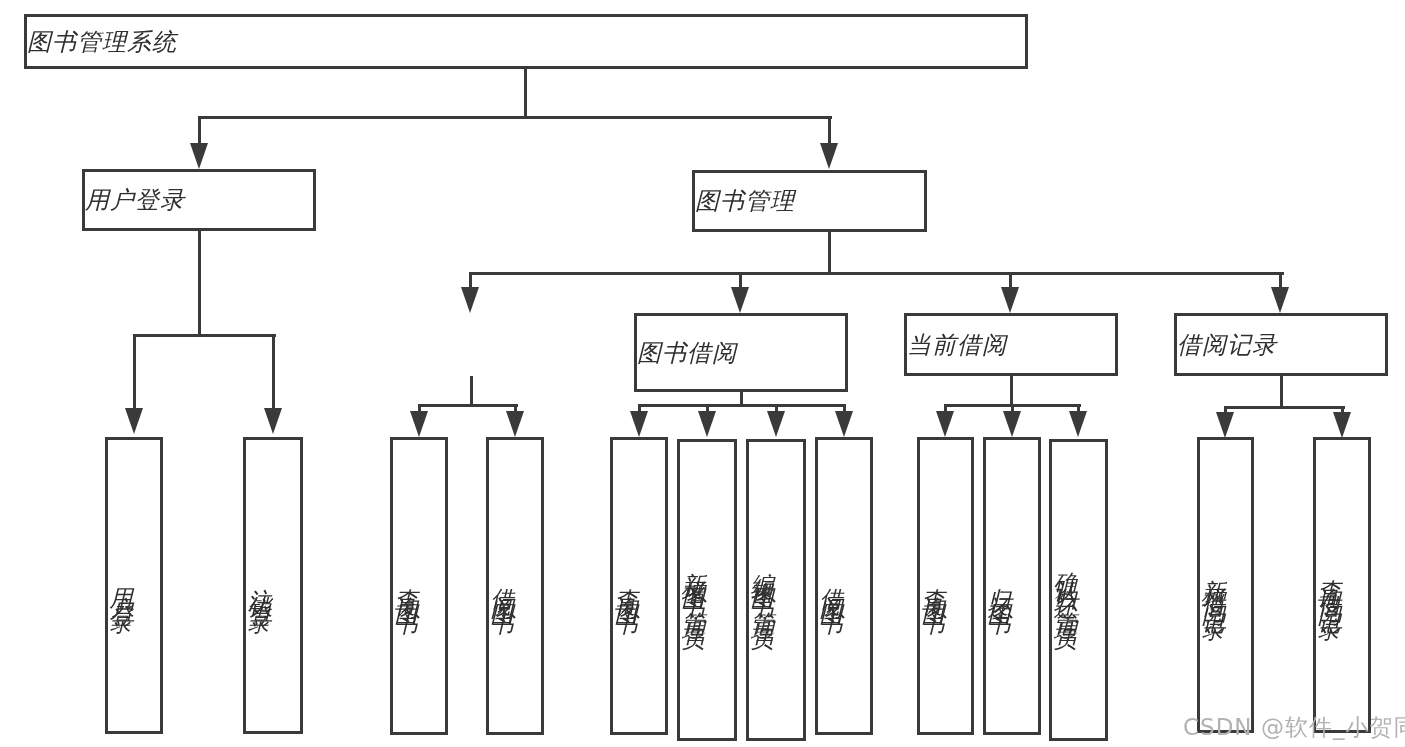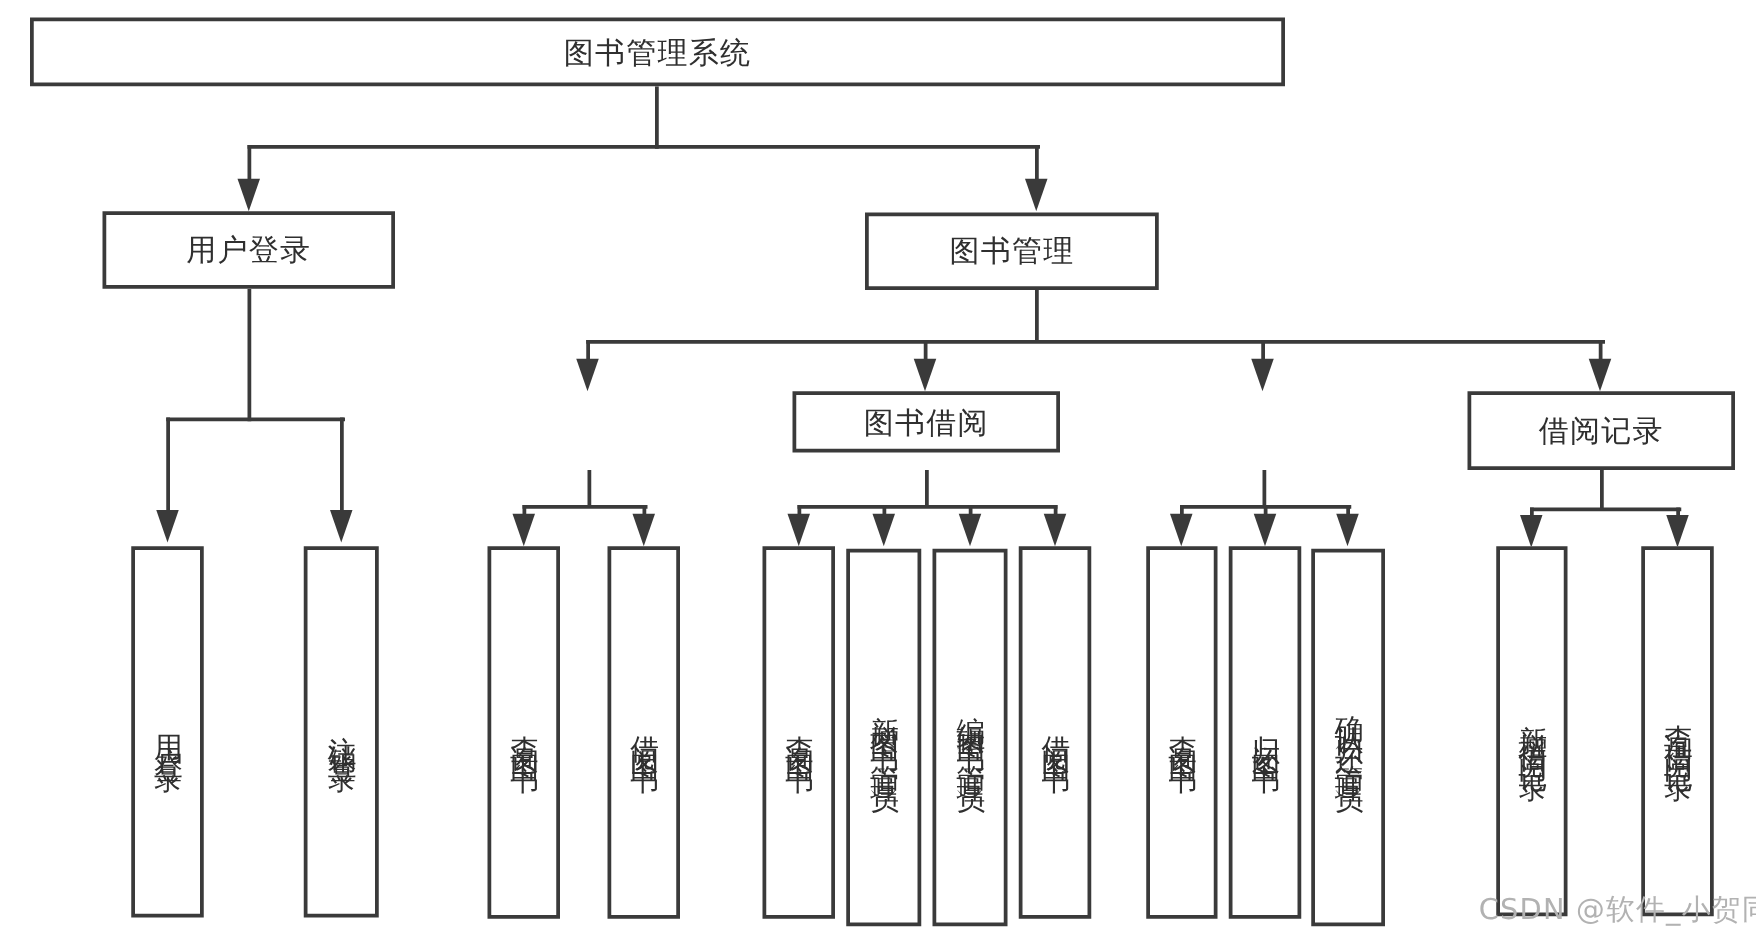--- a/index.html
+++ b/index.html
@@ -7,21 +7,21 @@
     position:relative;
     width:1405px;height:747px;
     background:var(--page-bg,#fff);
     font-family:"DejaVu Sans",sans-serif;
     overflow:hidden;
   }
   .box{
     position:absolute;box-sizing:border-box;
     border:3px solid var(--line,#3a3a3a);
     background:var(--box-bg,#fff);
-    display:flex;align-items:center;justify-content:center;
+    display:flex;align-items:center;justify-content:flex-start;font-style:italic;
   }
   .hlabel{
     font-size:24px;color:var(--text,#2f2f2f);letter-spacing:1px;white-space:nowrap;
   }
   .vlabel{
     writing-mode:vertical-rl;text-orientation:mixed;
     font-size:23px;letter-spacing:8px;line-height:1.15;
     color:var(--text,#2f2f2f);white-space:nowrap;
   }
   .vline{position:absolute;width:3px;background:var(--line,#3a3a3a);}
@@ -105,22 +105,25 @@
     <span class="hlabel">图书管理系统</span>
   </div>
 
   <div class="box" style="left:82px;top:169px;width:234px;height:62px">
     <span class="hlabel">用户登录</span>
   </div>
   <div class="box" style="left:692px;top:170px;width:235px;height:62px">
     <span class="hlabel">图书管理</span>
   </div>
 
-  <div class="box" style="left:634px;top:313px;width:214px;height:49px">
+  <div class="box" style="left:634px;top:313px;width:214px;height:79px">
     <span class="hlabel">图书借阅</span>
+  </div>
+  <div class="box" style="left:904px;top:313px;width:214px;height:63px">
+    <span class="hlabel">当前借阅</span>
   </div>
   <div class="box" style="left:1174px;top:313px;width:214px;height:63px">
     <span class="hlabel">借阅记录</span>
   </div>
 
   <div class="box leaf" style="left:105px;top:437px;width:58px;height:297px">
     <span class="vlabel">用户登录</span>
   </div>
   <div class="box leaf" style="left:243px;top:437px;width:60px;height:297px">
     <span class="vlabel">注销登录</span>

